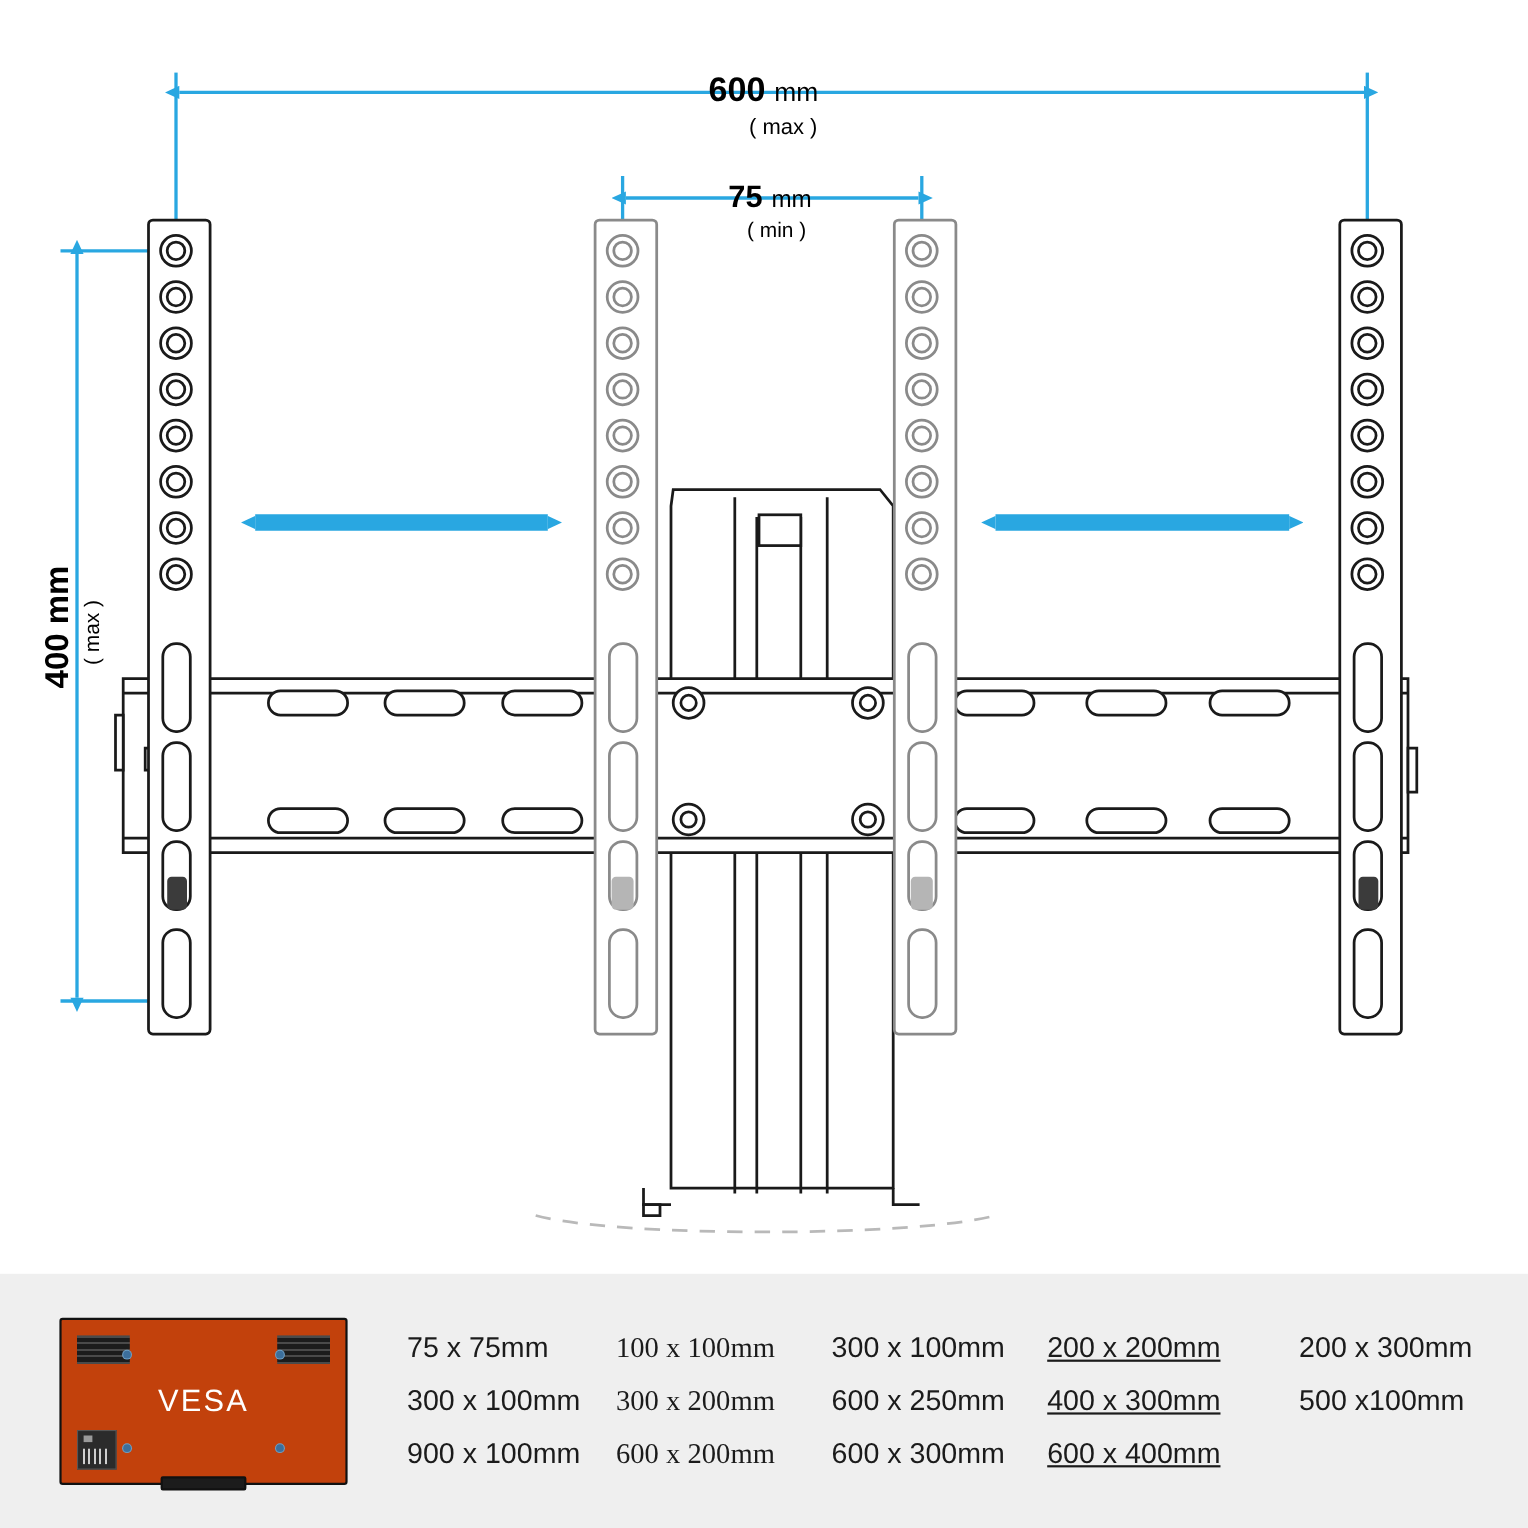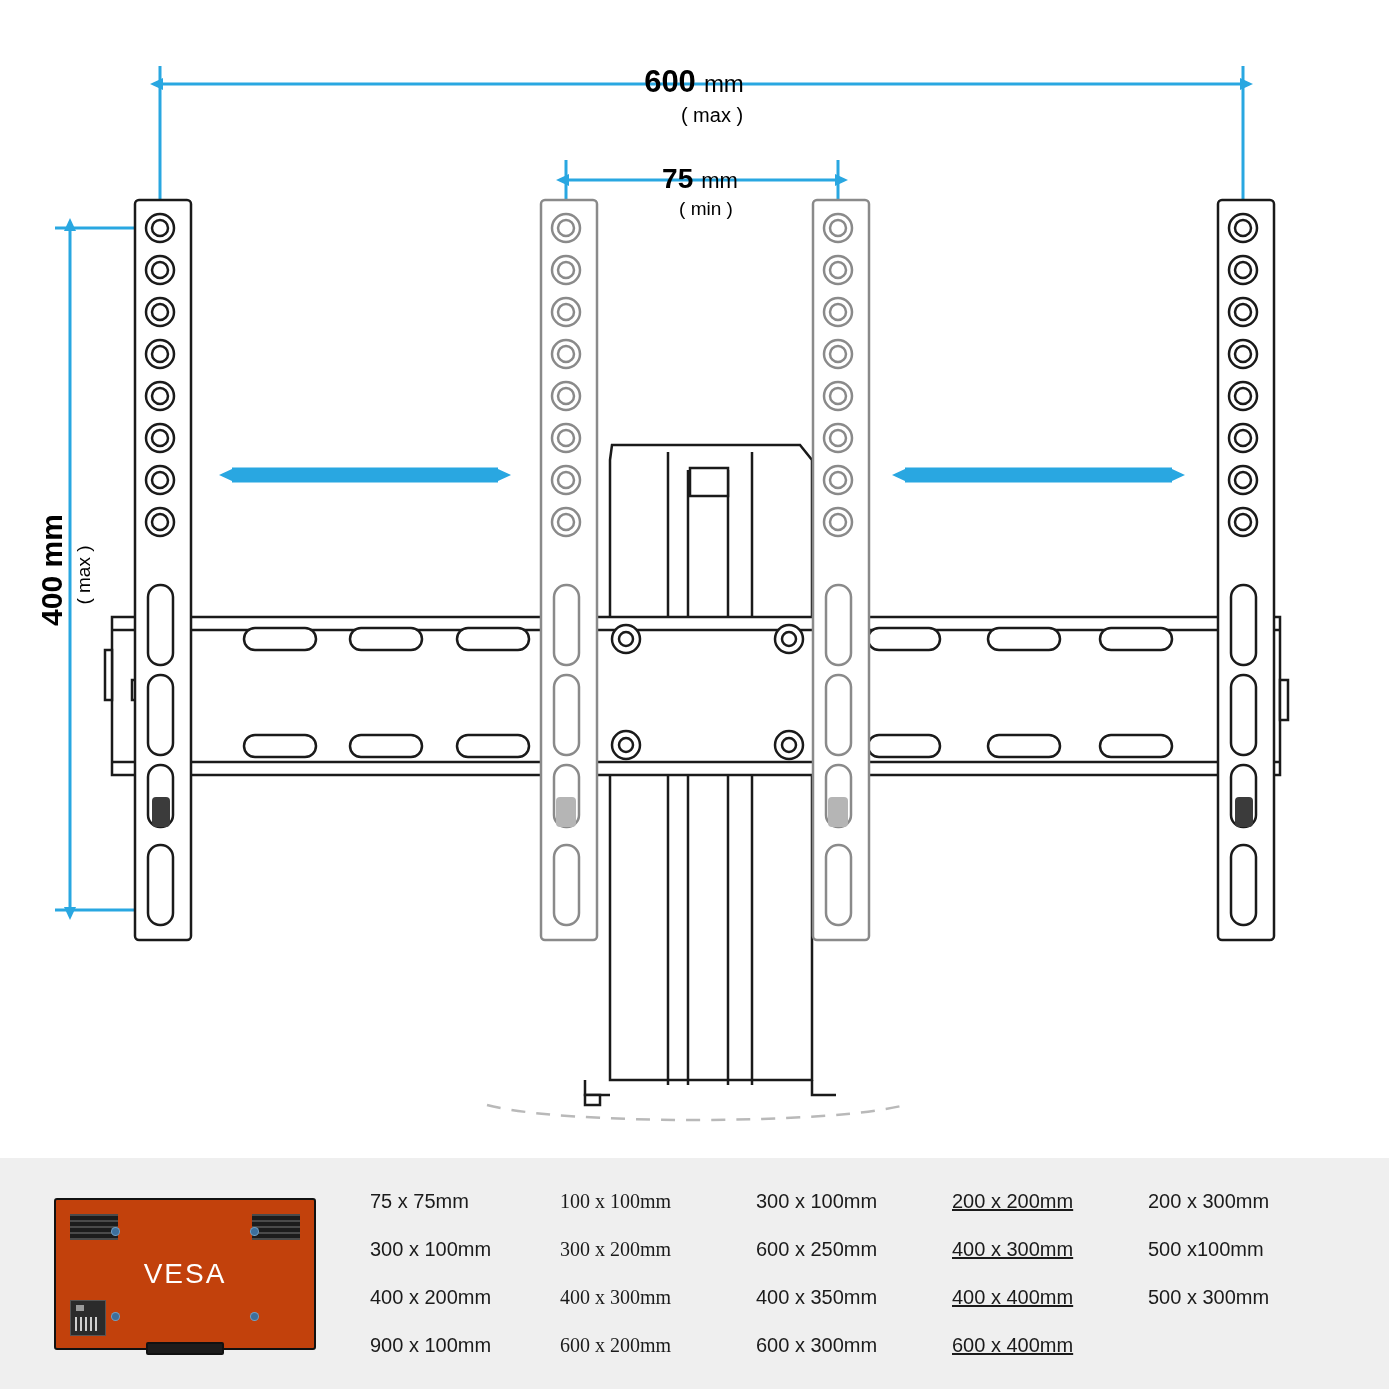--- a/index.html
+++ b/index.html
@@ -132,30 +132,30 @@
   .vesa-table {
     flex: 1;
     padding-right: 40px;
   }
   .vesa-table .row {
     display: flex;
     height: 48px;
     align-items: center;
   }
   .vesa-table .cell {
-    font-size: 20px;
+    font-size: 26px;
     color: #1b1b1b;
     font-family: "Liberation Sans", sans-serif;
     white-space: nowrap;
   }
   .vesa-table .cell.c0 { width: 190px; }
   .vesa-table .cell.c1 { width: 196px; font-family: Liberation Serif, serif; }
   .vesa-table .cell.c2 { width: 196px; }
   .vesa-table .cell.c3 { width: 196px; text-decoration: underline; }
-  .vesa-table .cell.c4 { width: 196px; }
+  .vesa-table .cell.c4 { width: 196px; margin-left: 33px; }
 </style>
 </head>
 <body>
 
 <div id="stage">
 
   <svg class="diagram" viewBox="0 0 1389 1389">
     <defs>
       <marker id="arrowL" markerWidth="14" markerHeight="12" refX="13" refY="6" orient="auto" markerUnits="userSpaceOnUse">
         <path d="M13,0 L0,6 L13,12 Z" fill="#29a7e1"></path>
@@ -381,27 +381,20 @@
         <div class="cell c4">200 x 300mm</div>
       </div>
       <div class="row">
         <div class="cell c0">300 x 100mm</div>
         <div class="cell c1">300 x 200mm</div>
         <div class="cell c2">600 x 250mm</div>
         <div class="cell c3">400 x 300mm</div>
         <div class="cell c4">500 x100mm</div>
       </div>
       <div class="row">
-        <div class="cell c0">400 x 200mm</div>
-        <div class="cell c1">400 x 300mm</div>
-        <div class="cell c2">400 x 350mm</div>
-        <div class="cell c3">400 x 400mm</div>
-        <div class="cell c4">500 x 300mm</div>
-      </div>
-      <div class="row">
         <div class="cell c0">900 x 100mm</div>
         <div class="cell c1">600 x 200mm</div>
         <div class="cell c2">600 x 300mm</div>
         <div class="cell c3">600 x 400mm</div>
         <div class="cell c4"></div>
       </div>
     </div>
   </div>
 
 </div>

